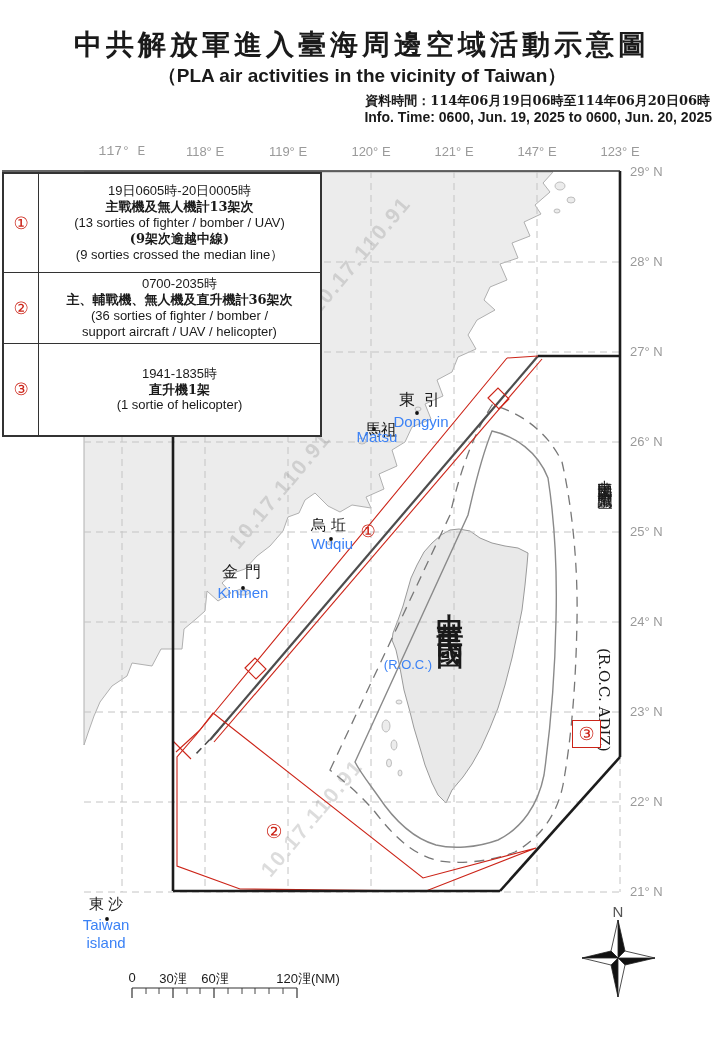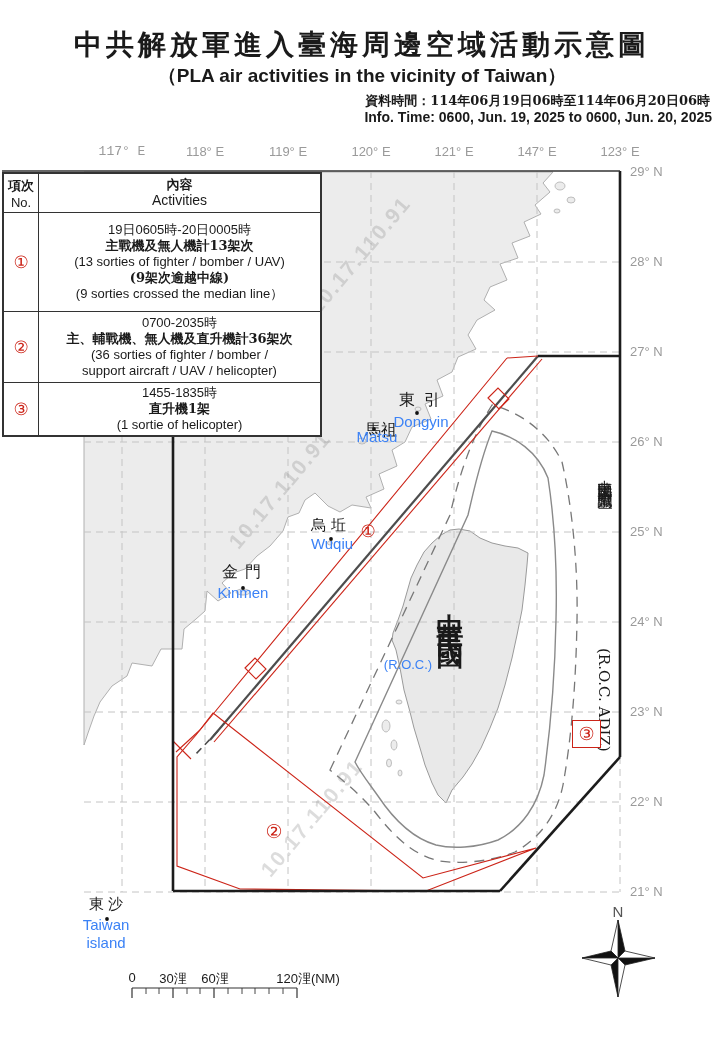--- a/index.html
+++ b/index.html
@@ -188,30 +188,20 @@
     <span class="abs axis" style="left:630px;top:704px;">23° N</span>
     <span class="abs axis" style="left:630px;top:794px;">22° N</span>
     <span class="abs axis" style="left:630px;top:884px;">21° N</span>
   </div>
 
   <div class="abs wm" style="left:360px;top:255px;">10.17.110.91</div>
   <div class="abs wm" style="left:280px;top:490px;">10.17.110.91</div>
   <div class="abs wm" style="left:312px;top:818px;">10.17.110.91</div>
 
   <div class="abs acttable">
-    <div class="trow" style="height:38px;">
-      <div class="cnum">
-        <span class="zhb">項次</span>
-        <span>No.</span>
-      </div>
-      <div class="ccontent">
-        <span class="zhb">內容</span>
-        <span style="font-size:14px;">Activities</span>
-      </div>
-    </div>
     <div class="trow" style="height:98px;">
       <div class="cnum rednum">①</div>
       <div class="ccontent">
         <span>19日0605時-20日0005時</span>
         <span class="zhb">主戰機及無人機計13架次</span>
         <span>(13 sorties of fighter / bomber / UAV)</span>
         <span class="zhb">(9架次逾越中線)</span>
         <span>(9 sorties crossed the median line）</span>
       </div>
     </div>
@@ -220,21 +210,21 @@
       <div class="ccontent">
         <span>0700-2035時</span>
         <span class="zhb">主、輔戰機、無人機及直升機計36架次</span>
         <span>(36 sorties of fighter / bomber /</span>
         <span>support aircraft / UAV / helicopter)</span>
       </div>
     </div>
     <div class="trow" style="flex:1;">
       <div class="cnum rednum">③</div>
       <div class="ccontent">
-        <span>1455-1835時</span>
+        <span>1941-1835時</span>
         <span class="zhb">直升機1架</span>
         <span>(1 sortie of helicopter)</span>
       </div>
     </div>
   </div>
 
   <span class="abs mzh ctr" style="left:424px;top:390px;letter-spacing:9px;">東引</span>
   <span class="abs mlabel ctr" style="left:421px;top:413px;">Dongyin</span>
   <span class="abs mzh ctr" style="left:374px;top:420px;font-size:16px;margin-left:7px;">馬祖</span>
   <span class="abs mlabel ctr" style="left:377px;top:428px;">Matsu</span>

